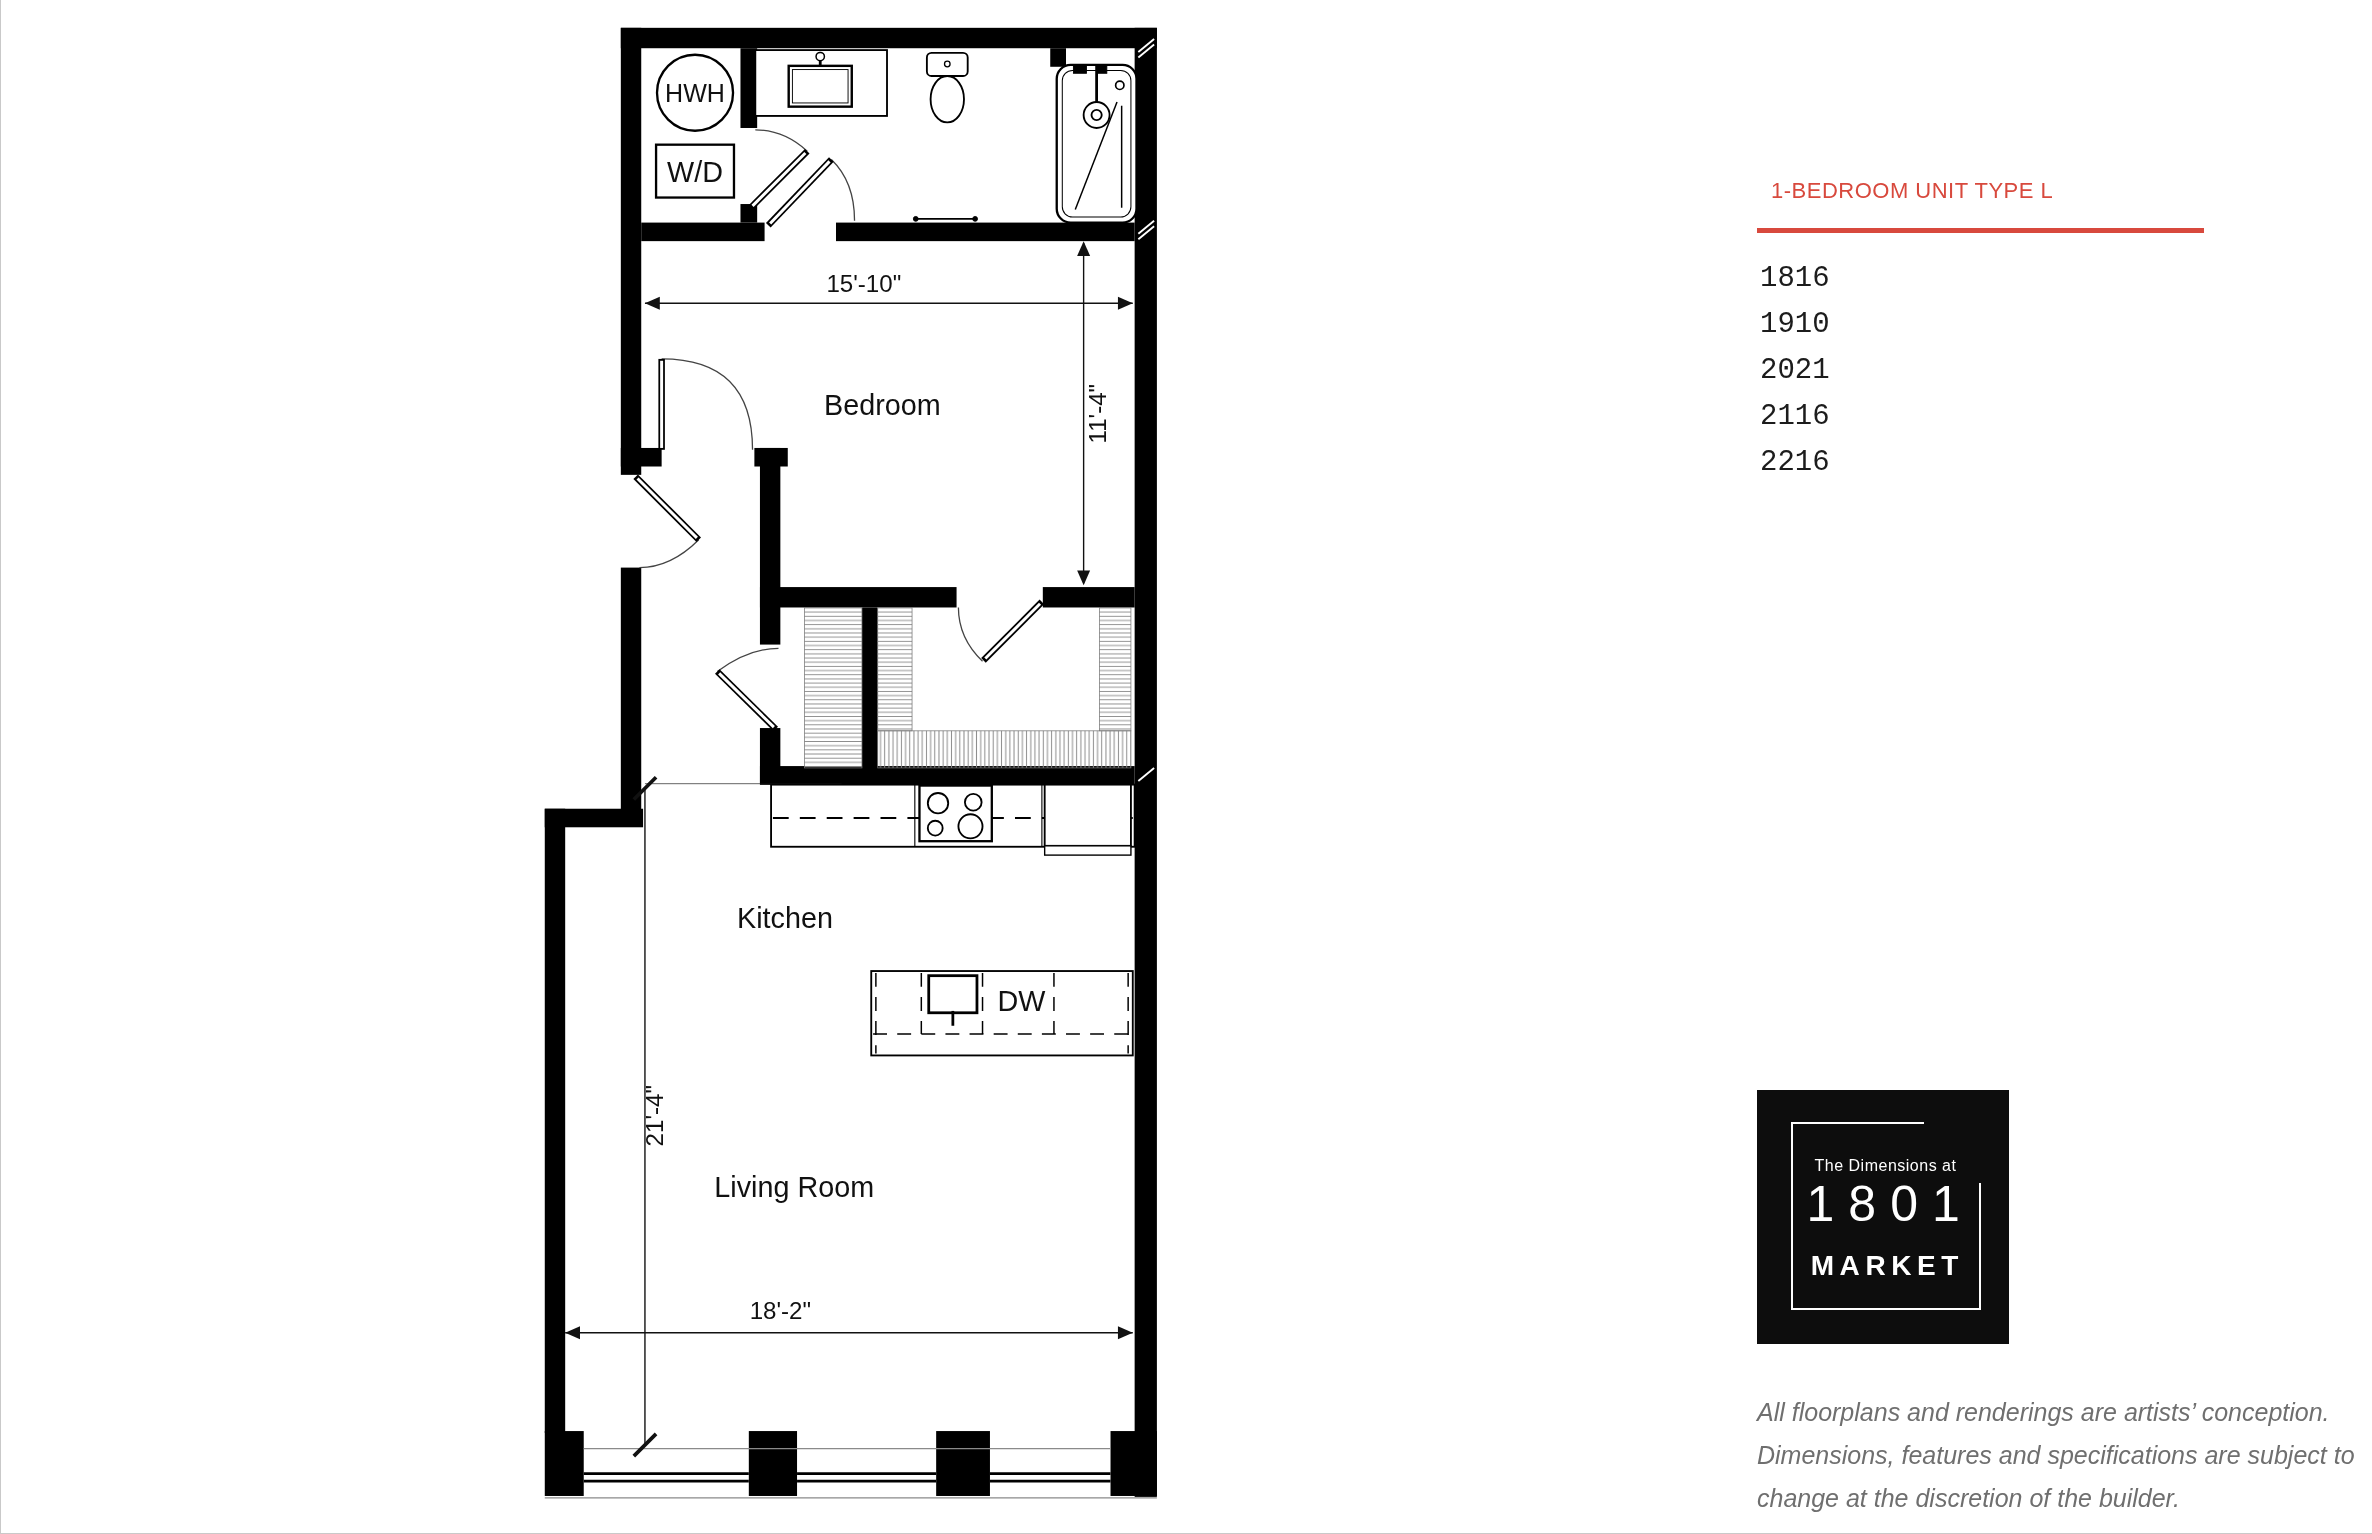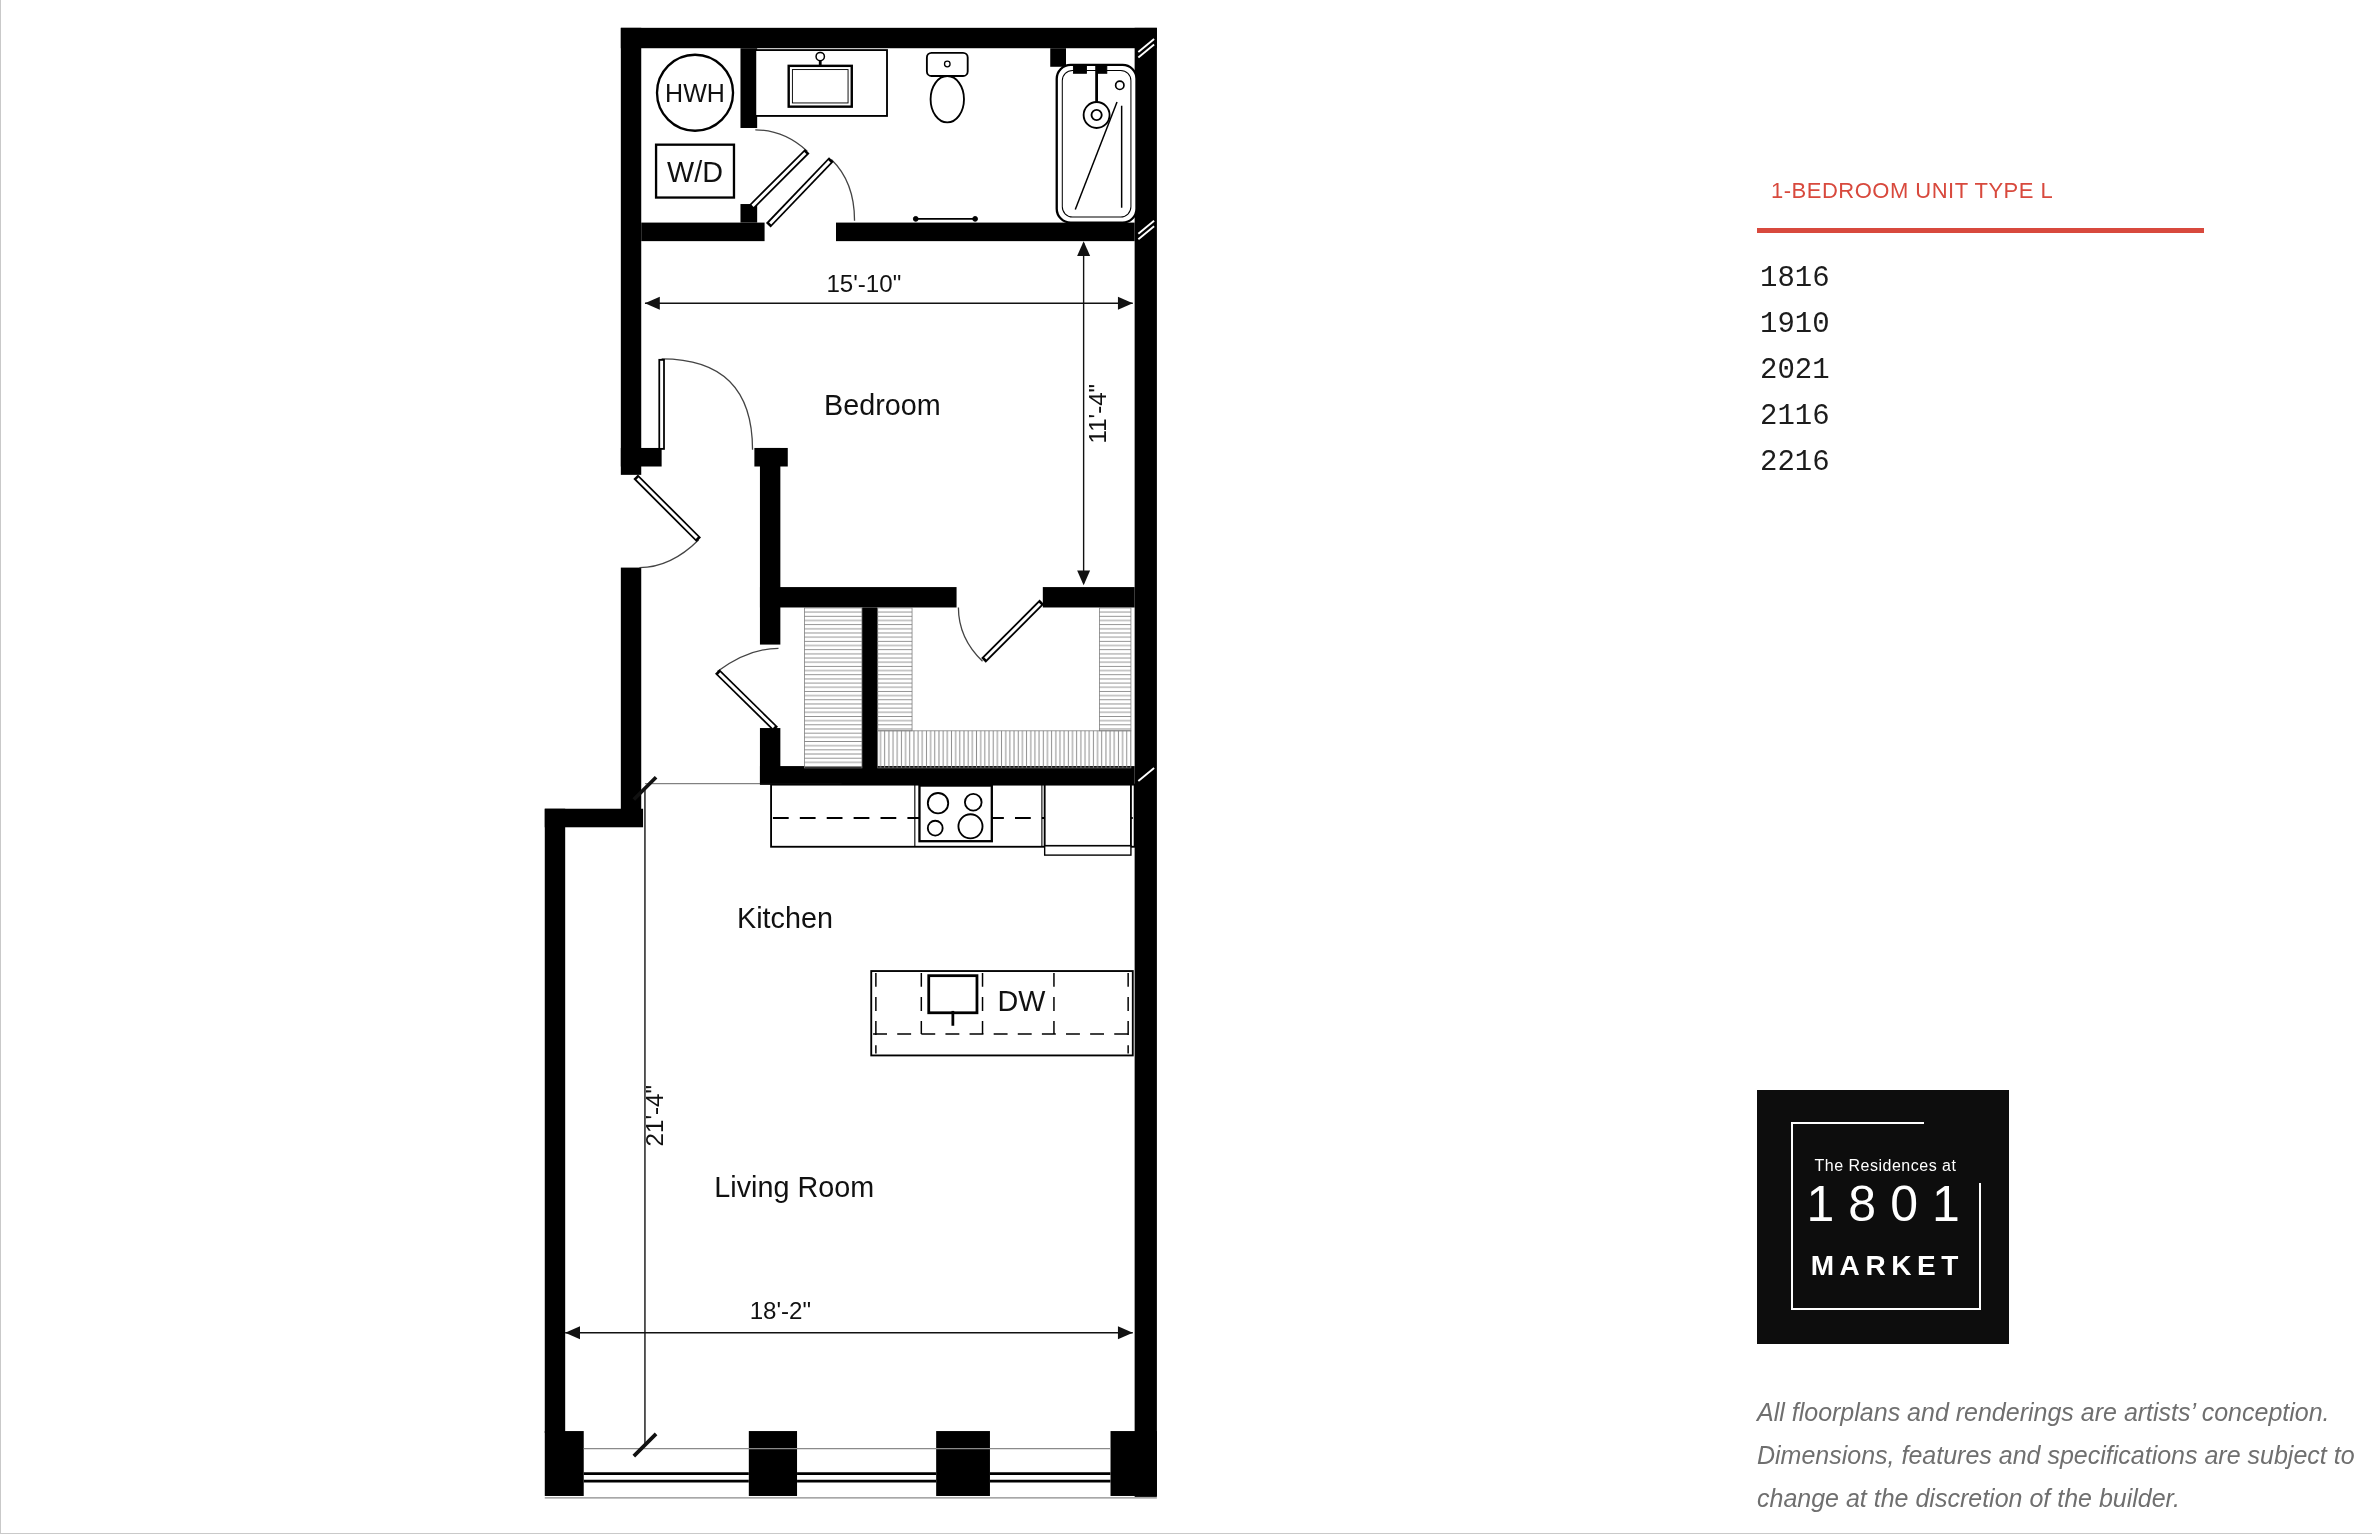--- a/index.html
+++ b/index.html
@@ -244,21 +244,21 @@
     <div class="unit">2021</div>
     <div class="unit">2116</div>
     <div class="unit">2216</div>
   </div>
 
   <div class="right-col" id="brand-logo">
     <div class="logo-frame lf-left"></div>
     <div class="logo-frame lf-bottom"></div>
     <div class="logo-frame lf-top"></div>
     <div class="logo-frame lf-right"></div>
-    <div class="logo-text logo-tagline">The Residences at</div>
+    <div class="logo-text logo-tagline">The Dimensions at</div>
     <div class="logo-text logo-number">1801</div>
     <div class="logo-text logo-name">MARKET</div>
   </div>
 
   <div class="right-col" id="disclaimer">All floorplans and renderings are artists’ conception. Dimensions, features and specifications are subject to change at the discretion of the builder.</div>
 
 </div>
 
 
 </body></html>

